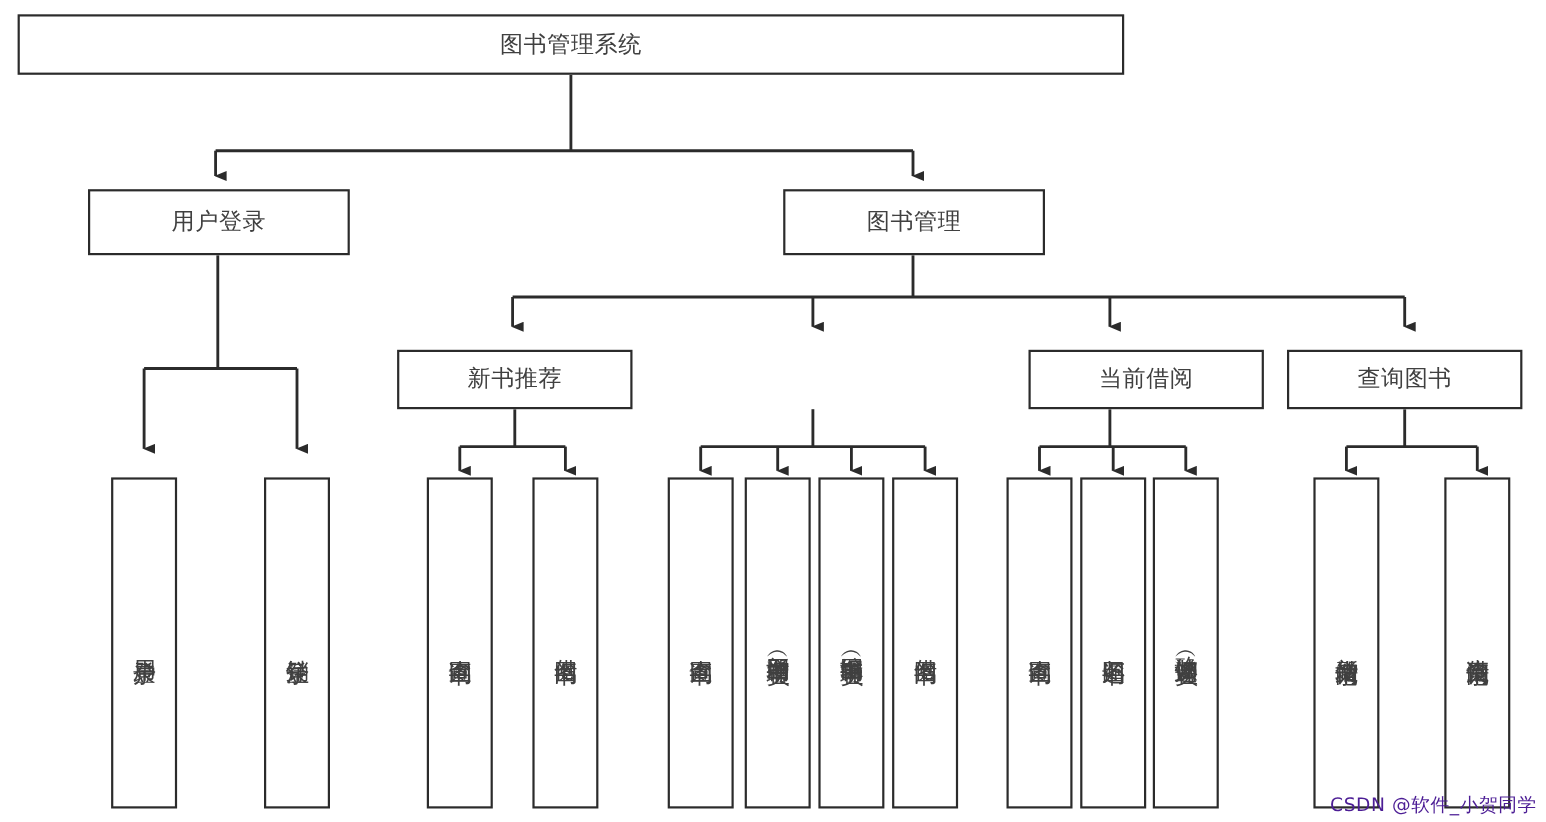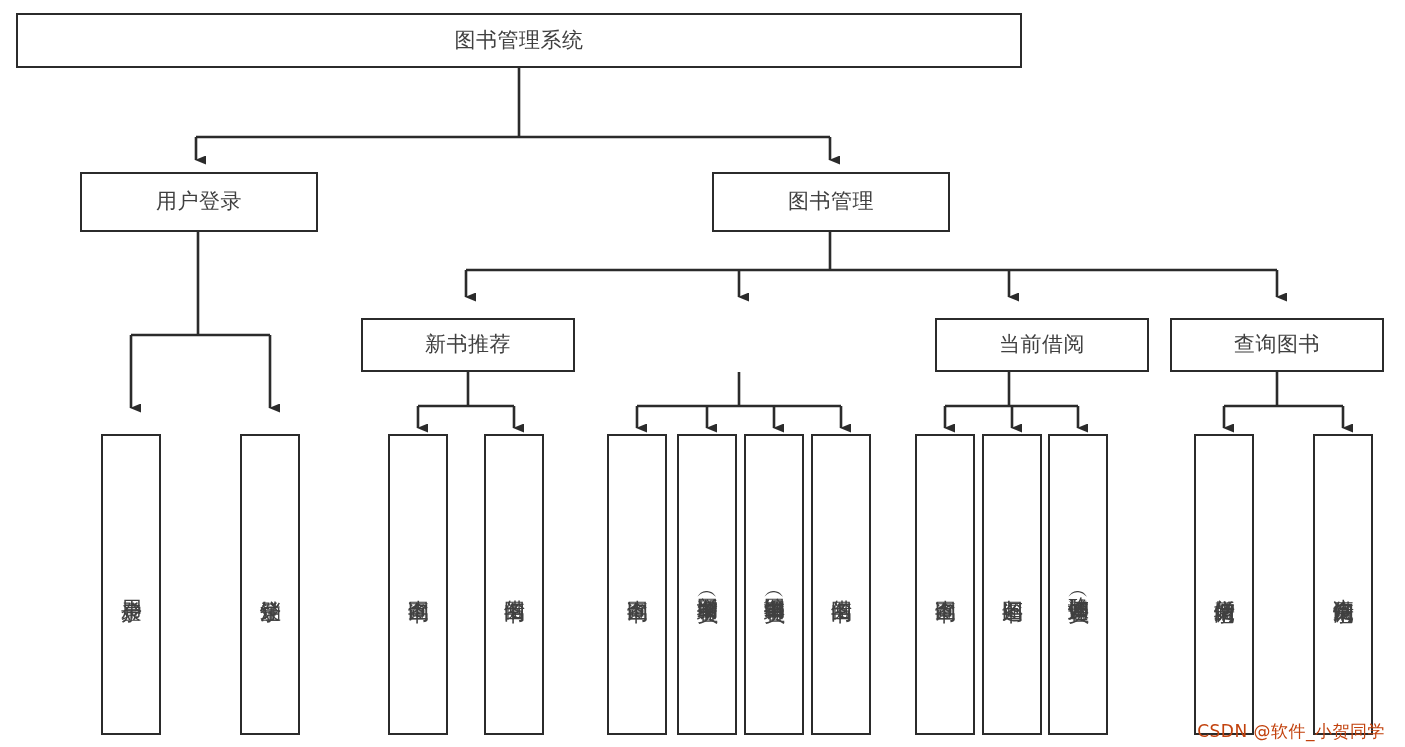--- a/index.html
+++ b/index.html
@@ -49,24 +49,24 @@
   #links {
     position: absolute;
     left: 0;
     top: 0;
     width: 1405px;
     height: 747px;
     pointer-events: none;
   }
   #watermark {
     position: absolute;
-    right: 20px;
+    right: 8px;
     bottom: 4px;
     font-size: 17px;
-    color: #c2410c;
+    color: #4c1d95;
     white-space: nowrap;
     letter-spacing: 0.5px;
     text-align: right;
   }
 </style>
 </head>
 <body>
 
 <div id="canvas">
 

